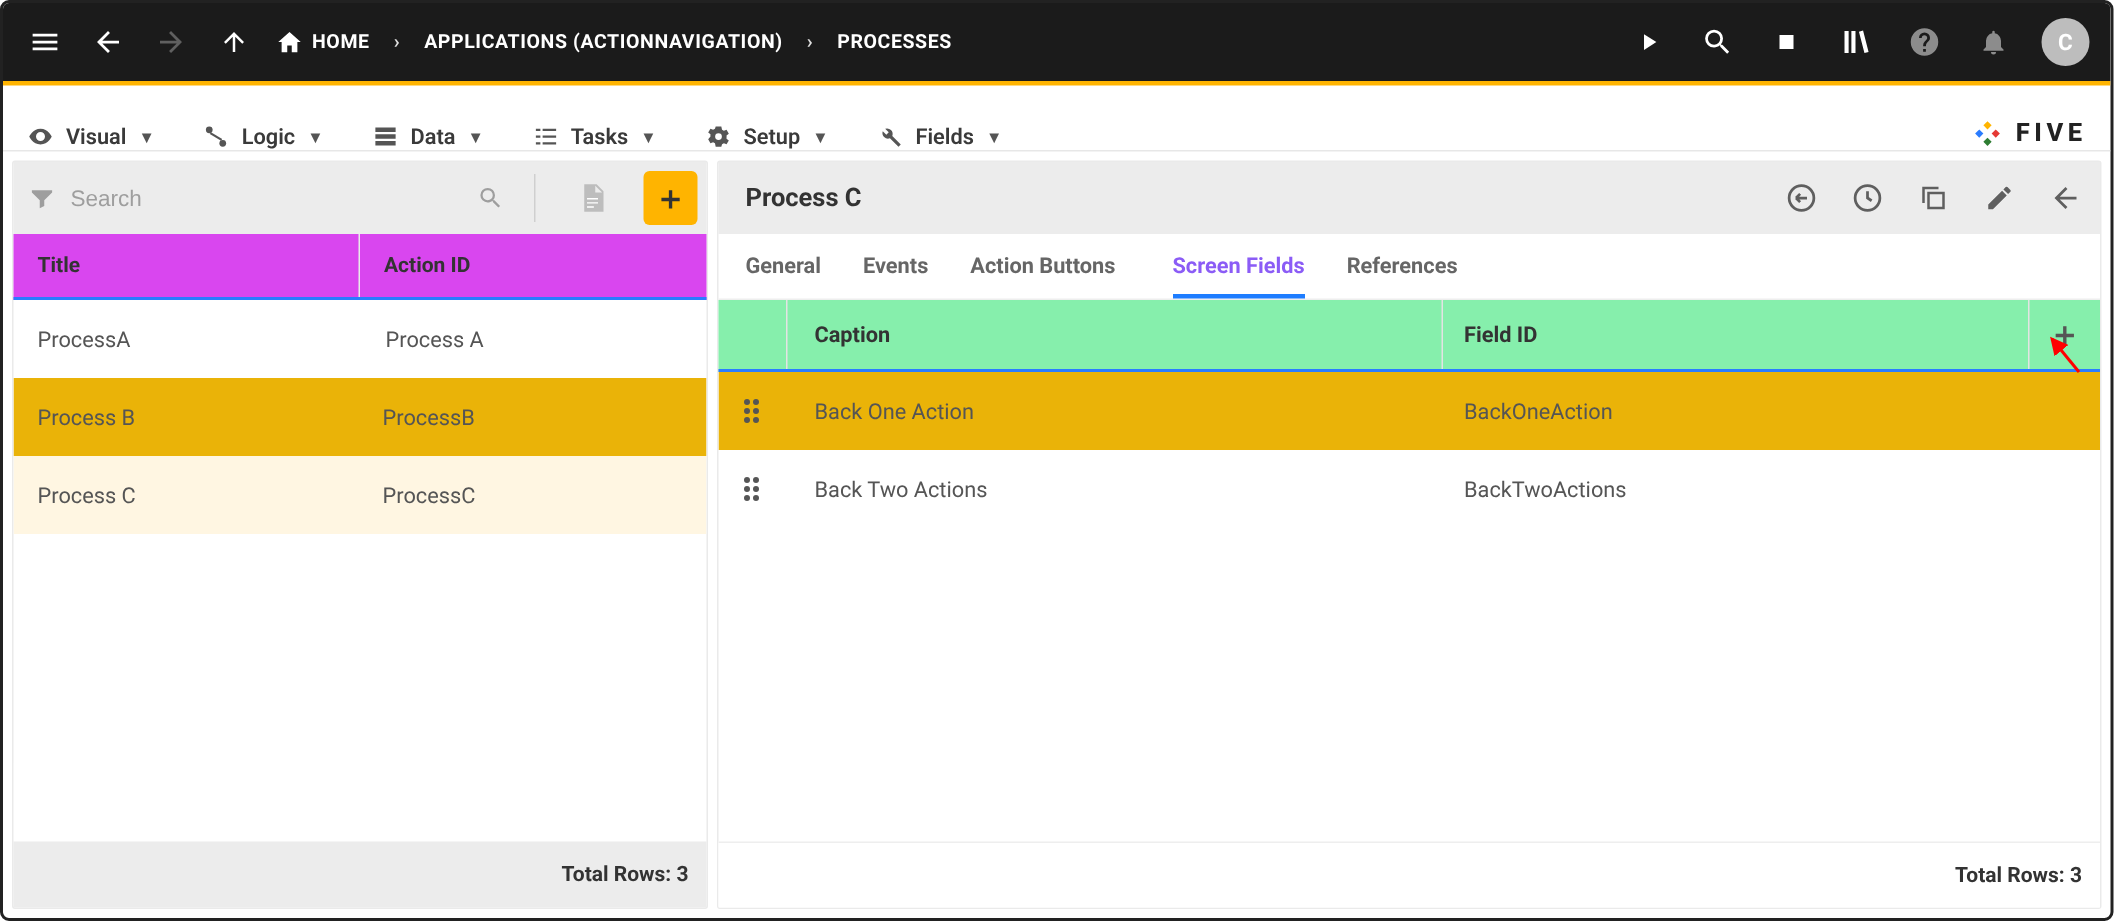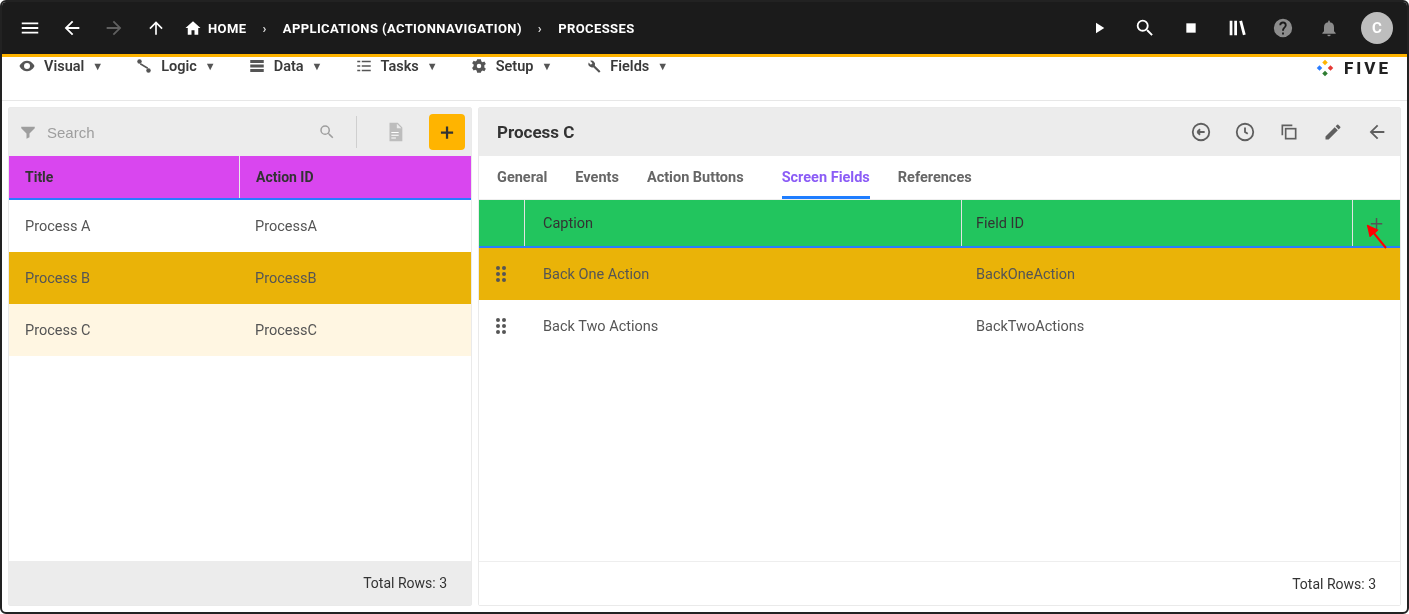--- a/index.html
+++ b/index.html
@@ -14,21 +14,21 @@
   .breadcrumb .sep { color: #e0e0e0; font-size: 13px; font-weight: 600; padding: 0 6px;}
   .icon-btn { display: inline-flex; align-items: center; justify-content: center; width: 28px; height: 28px; color: #fff; }
   .icon-btn svg, .icon-btn .glyph { fill: currentColor; }
   .icon-btn.disabled { color: #606060; }
   .avatar { width: 32px; height: 32px; border-radius: 50%; background: #bdbdbd; color: #fff; display: flex; align-items: center; justify-content: center; font-weight: 700; font-size: 15px; }
 
   
   .accent-line { height: 3px; background: #ffb400; }
 
   
-  .menubar { height: 44px; display: flex; align-items: flex-start; padding: 0 16px; gap: 32px; border-bottom: 1px solid #e7e7e7; }
+  .menubar { height: 44px; display: flex; align-items: flex-end; padding: 0 16px; gap: 32px; border-bottom: 1px solid #e7e7e7; }
   .menu-item { display: flex; align-items: center; gap: 8px; font-size: 14.5px; color: #3a3a3a; font-weight: 600; }
   .menu-item svg { width: 18px; height: 18px; fill: #555; }
   .menu-item .caret { font-size: 11px; color: #555; }
   .logo { margin-left: auto; display: flex; align-items: center; gap: 8px; }
   .logo .text { letter-spacing: 3px; font-weight: 800; font-size: 17px; color: #222; }
 
   .workspace { flex: 1; display: flex; padding: 6px; gap: 6px; min-height: 0; }
   .panel { display: flex; flex-direction: column; border: 1px solid #eaeaea; border-radius: 2px; min-height: 0;}
   .panel.left { width: 464px; }
   .panel.right { flex: 1; }
@@ -49,35 +49,35 @@
   .thead { display:flex; align-items:center; height: 44px; background: #d946ef; font-weight: 700; font-size: 14px; color: #333; border-bottom: 2.5px solid #2a7cff;}
   .th { padding: 0 16px; display:flex; align-items:center; height:100%; border-left:1px solid #e9e9e9;}
   .th:first-child{border-left:none;}
   .tbody { flex:1; overflow:auto; }
   .trow { display:flex; align-items:center; height: 52px; font-size: 14.5px; color: #555; cursor: pointer;}
   .trow.alt { background:#eab308;}
   .trow.selected { background:#fff6e2;}
   .td { padding: 0 16px; height:100%; display:flex; align-items:center;}
   .left .th-title,.left .td-title{ width: 230px;}
   .left .th-action,.left .td-action{ flex:1;}
-  .status-row { height: 44px; background:#ececec; display:flex; align-items:center; justify-content:flex-end; padding:0 24px; font-weight:400; font-size:14px; color:#333;}
+  .status-row { height: 44px; background:#ececec; display:flex; align-items:center; justify-content:flex-end; padding:0 12px; font-weight:700; font-size:14px; color:#333;}
 
   
   .right-head { background:#ececec; height:48px; display:flex; align-items:center; padding:0 12px;}
   .right-title { font-size:17px; font-weight:700; color:#333; padding-left:6px;}
   .right-actions { margin-left:auto; display:flex; align-items:center; gap:22px; color:#5f5f5f;}
   .right-actions .ic{ width:22px;height:22px; display:inline-flex; align-items:center;justify-content:center;}
 
   
   .tabs { display:flex; gap:28px; height:44px; align-items:flex-end; padding:0 18px; border-bottom:1px solid #eee;}
   .tab { font-size:14.5px; font-weight:700; color:#666; padding-bottom:10px; border-bottom:3px solid transparent; cursor:pointer;}
   .tab.active{ color:#8b5cf6; border-bottom-color:#1e7dff;margin-left:10px;}
 
   
-  .rthead{ display:flex; align-items:center; height:48px; background:#22c55e; border-bottom:2.5px solid #2a7cff; font-weight:400; font-size:14.5px; color:#333;}
+  .rthead{ display:flex; align-items:center; height:48px; background:#86efac; border-bottom:2.5px solid #2a7cff; font-weight:700; font-size:14.5px; color:#333;}
   .rth-handle{ width:46px; border-right:1px solid #e3e3e3; height:100%;}
   .rth-caption{ flex:1; padding-left:18px; border-right:1px solid #e3e3e3; height:100%; display:flex;align-items:center;}
   .rth-field{ width:390px; padding-left:14px; height:100%; display:flex; align-items:center;}
   .rth-add{ width:48px; border-left:1px solid #e3e3e3; display:flex;align-items:center;justify-content:center; height:100%; font-size:22px; color:#555; cursor:pointer; position:relative;}
   .rtrow{ display:flex; align-items:center; height:52px; font-size:14.5px; color:#555;}
   .rtrow.alt{background:#eab308;}
   .rt-handle{ width:46px; display:flex; align-items:center; justify-content:center; cursor:grab;}
   .drag-dots{ width:12px; display:grid; grid-template-columns:repeat(2,4px); grid-template-rows:repeat(3,4px); gap:2px;}
   .drag-dots span{ width:4px;height:4px;background:#555;border-radius:50%;}
   .rt-caption{ flex:1; padding-left:18px;}
@@ -240,22 +240,22 @@
       </span>
       <span class="sq-btn plus">＋</span>
     </div>
     <div class="table">
       <div class="thead">
         <div class="th th-title">Title</div>
         <div class="th th-action">Action ID</div>
       </div>
       <div class="tbody" id="left-tbody">
           <div class="trow">
+            <div class="td td-action">ProcessA</div>
             <div class="td td-title">Process A</div>
-            <div class="td td-action">ProcessA</div>
           </div>
           <div class="trow alt">
             <div class="td td-title">Process B</div>
             <div class="td td-action">ProcessB</div>
           </div>
           <div class="trow selected">
             <div class="td td-title">Process C</div>
             <div class="td td-action">ProcessC</div>
           </div>
         </div>

